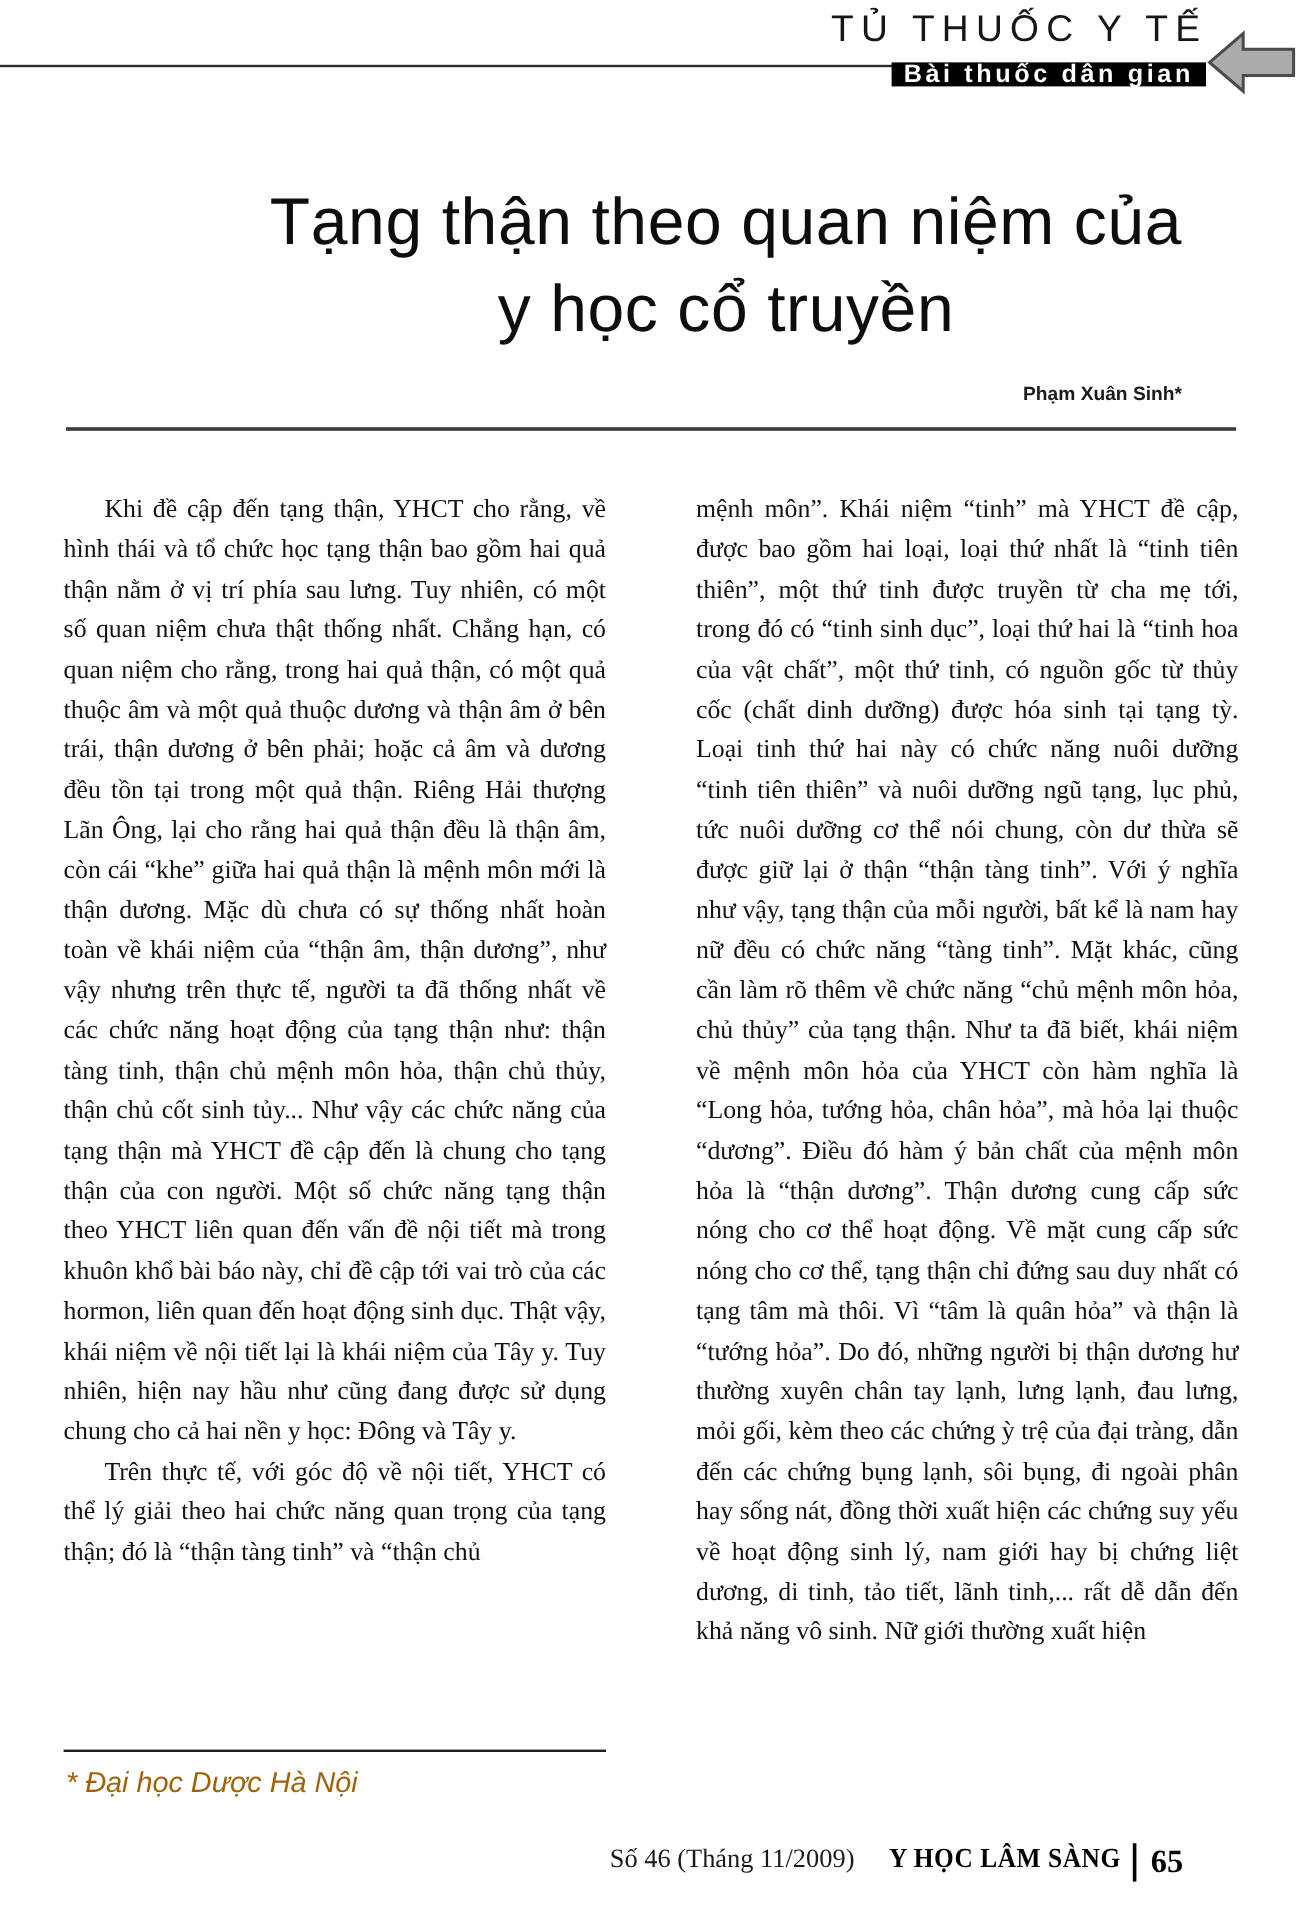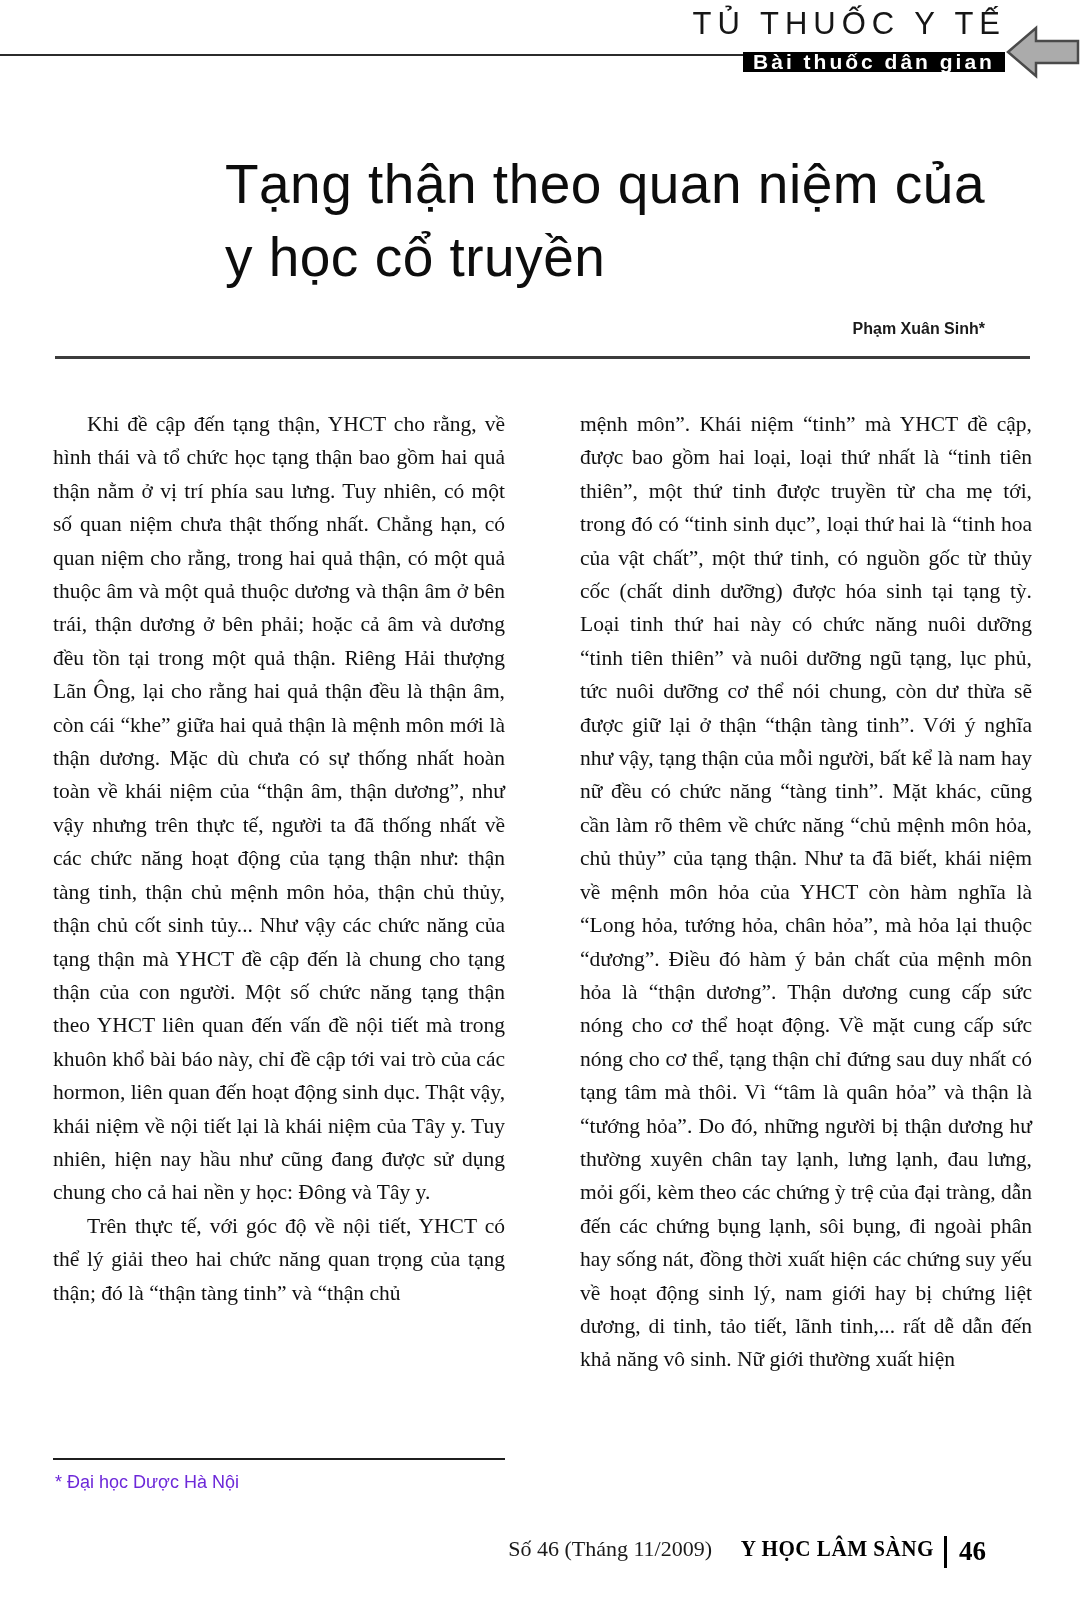--- a/index.html
+++ b/index.html
@@ -35,21 +35,21 @@
     font-family:"Liberation Sans", sans-serif;
     font-size:21px; font-weight:bold;
     letter-spacing:3px; color:#fff;
     white-space:nowrap;
   }
   .arrow-wrap { position:absolute; top:24px; left:1006px; width:74px; height:56px; }
 
   
   .title {
     position:absolute; top:148px; right:105px;
-    text-align:left;
+    text-align:center;
     font-family:"Liberation Sans", sans-serif;
     font-weight:400; font-size:55px; line-height:1.32;
     color:#0d0d0d; letter-spacing:0.5px;
     white-space:nowrap;
   }
   .author {
     position:absolute; top:320px; right:105px;
     font-family:"Liberation Sans", sans-serif;
     font-size:16px; font-weight:bold; color:#1a1a1a;
     white-space:nowrap;
@@ -73,21 +73,21 @@
   .col-heading { font-weight:bold; text-indent:34px; margin:0; }
 
   
   .footnote-rule {
     position:absolute; top:1458px; left:53px;
     width:452px; height:2px; background:#1f1f1f;
   }
   .footnote {
     position:absolute; top:1472px; left:55px;
     font-family:"Liberation Sans", sans-serif;
-    font-size:18px; color:#6d28d9;
+    font-style:italic; font-size:24px; color:#a16207;
   }
 
   
   .footer {
     position:absolute; top:1536px; right:104px;
     display:flex; align-items:flex-start;
     font-family:Liberation Serif, serif;
   }
   .footer-issue { font-size:22px; color:#1a1a1a; margin-right:12px; white-space:nowrap; }
   .footer-journal {
@@ -130,16 +130,16 @@
     <p class="no-indent">mệnh môn”. Khái niệm “tinh” mà YHCT đề cập, được bao gồm hai loại, loại thứ nhất là “tinh tiên thiên”, một thứ tinh được truyền từ cha mẹ tới, trong đó có “tinh sinh dục”, loại thứ hai là “tinh hoa của vật chất”, một thứ tinh, có nguồn gốc từ thủy cốc (chất dinh dưỡng) được hóa sinh tại tạng tỳ. Loại tinh thứ hai này có chức năng nuôi dưỡng “tinh tiên thiên” và nuôi dưỡng ngũ tạng, lục phủ, tức nuôi dưỡng cơ thể nói chung, còn dư thừa sẽ được giữ lại ở thận “thận tàng tinh”. Với ý nghĩa như vậy, tạng thận của mỗi người, bất kể là nam hay nữ đều có chức năng “tàng tinh”. Mặt khác, cũng cần làm rõ thêm về chức năng “chủ mệnh môn hỏa, chủ thủy” của tạng thận. Như ta đã biết, khái niệm về mệnh môn hỏa của YHCT còn hàm nghĩa là “Long hỏa, tướng hỏa, chân hỏa”, mà hỏa lại thuộc “dương”. Điều đó hàm ý bản chất của mệnh môn hỏa là “thận dương”. Thận dương cung cấp sức nóng cho cơ thể hoạt động. Về mặt cung cấp sức nóng cho cơ thể, tạng thận chỉ đứng sau duy nhất có tạng tâm mà thôi. Vì “tâm là quân hỏa” và thận là “tướng hỏa”. Do đó, những  người bị thận dương hư thường xuyên chân tay lạnh, lưng lạnh, đau lưng, mỏi gối, kèm theo các chứng ỳ trệ của đại tràng, dẫn đến các chứng bụng lạnh, sôi bụng, đi ngoài phân hay sống nát, đồng thời xuất hiện các chứng suy yếu về hoạt động sinh lý, nam giới hay bị chứng liệt dương, di tinh, tảo tiết, lãnh tinh,... rất dễ dẫn đến khả năng vô sinh. Nữ giới thường xuất hiện</p>
   </div>
 
   <div class="footnote-rule"></div>
   <div class="footnote">* Đại học Dược Hà Nội</div>
 
   <div class="footer">
     <span class="footer-issue">Số 46 (Tháng 11/2009)</span>
     <span class="footer-journal">Y HỌC LÂM SÀNG</span>
     <span class="footer-bar"></span>
-    <span class="footer-page">46</span>
+    <span class="footer-page">65</span>
   </div>
 
 </div>
 
 </body></html>

